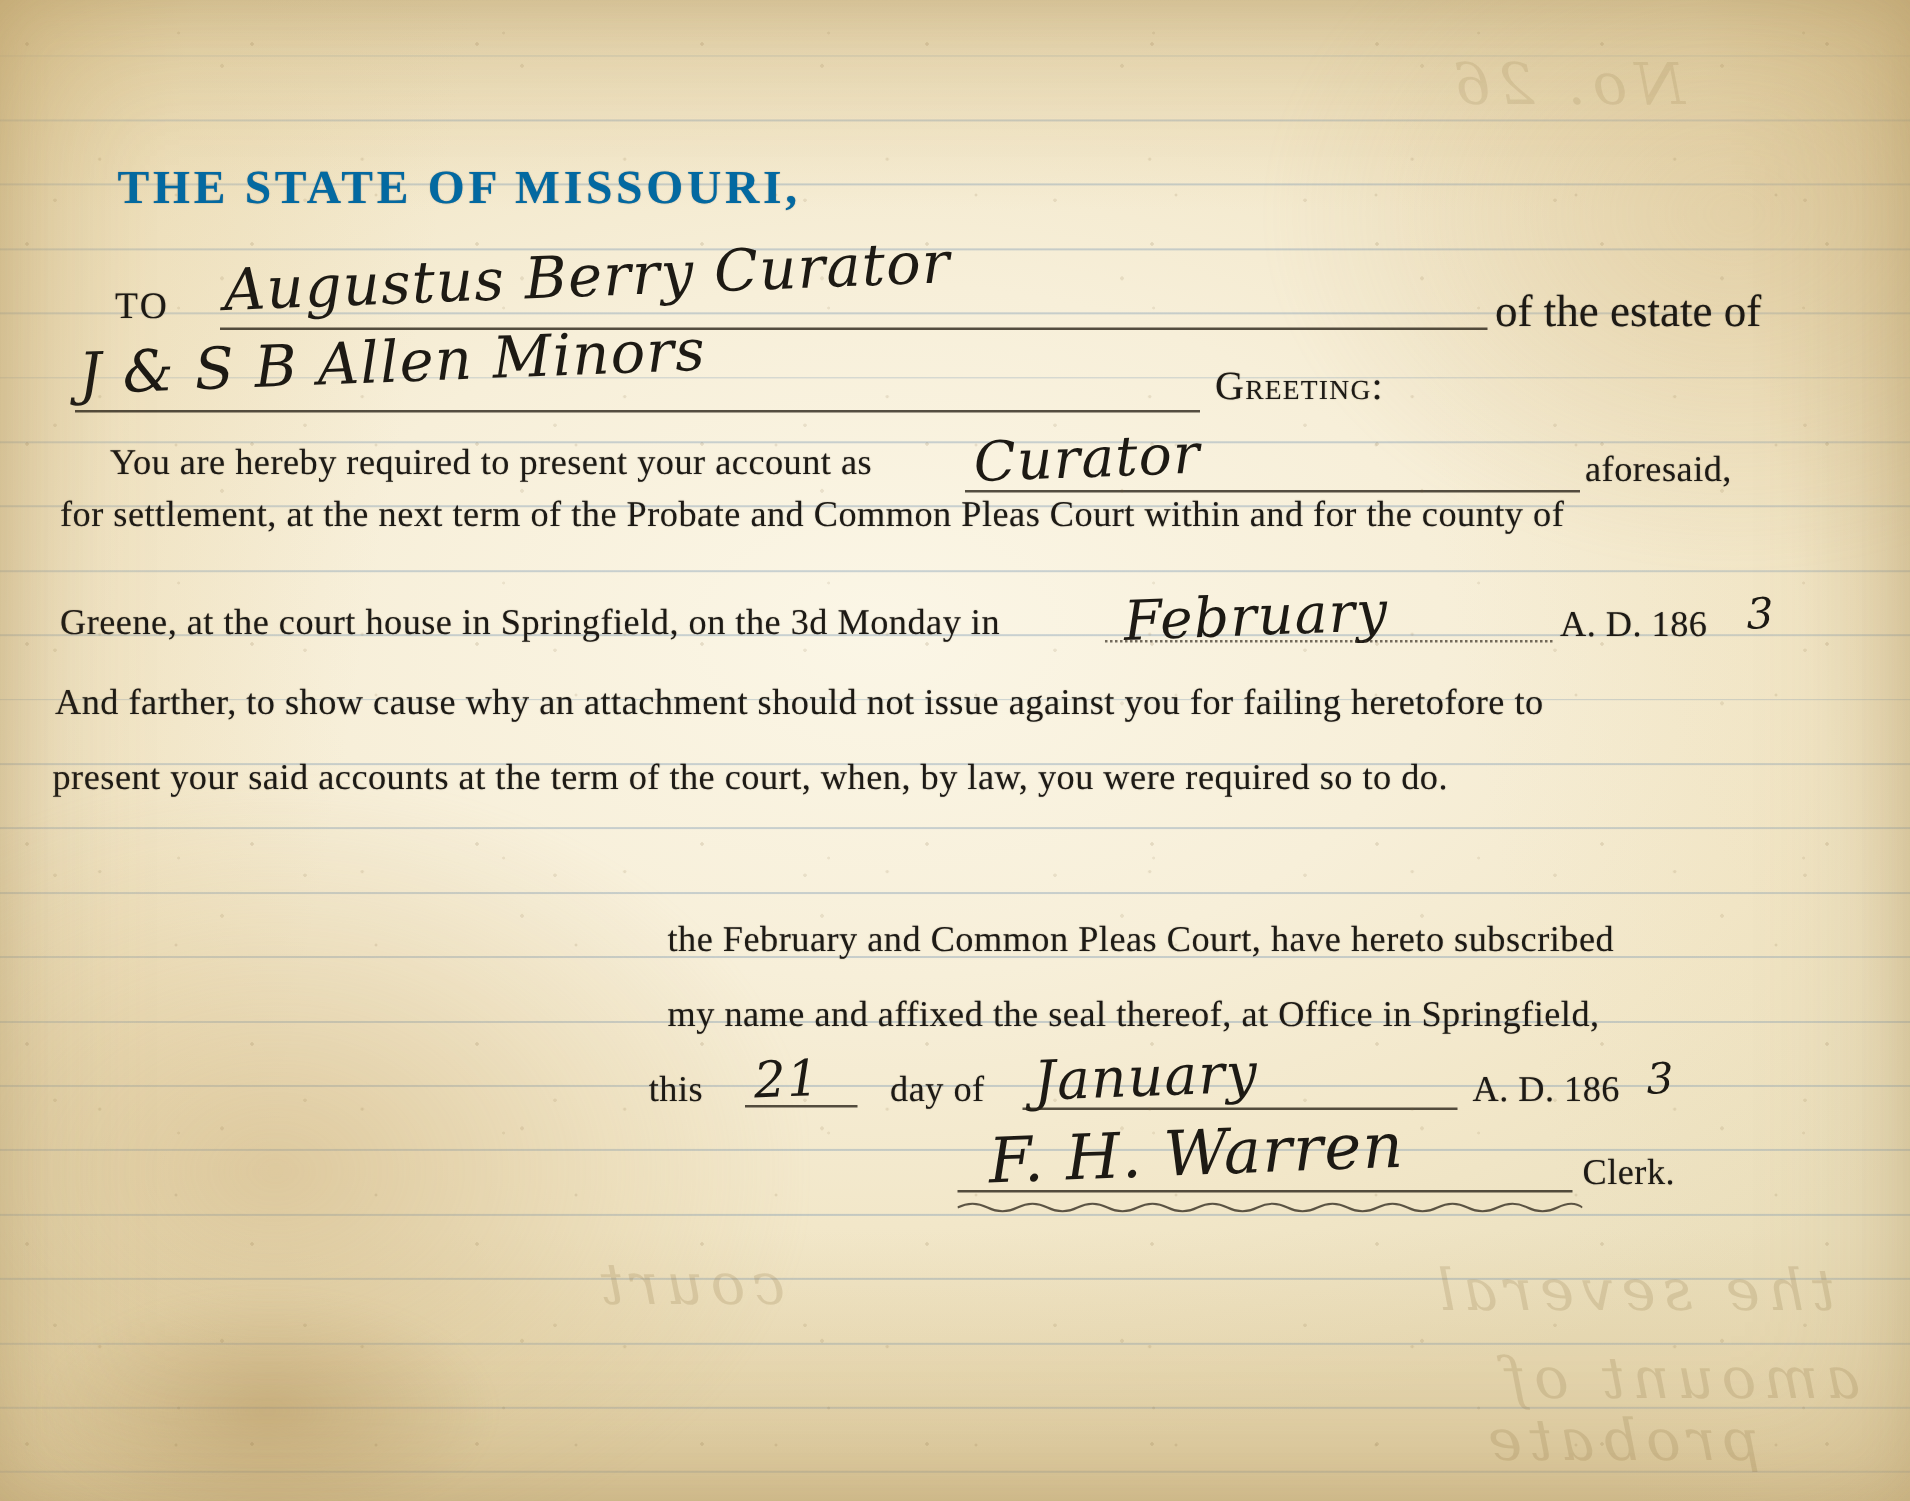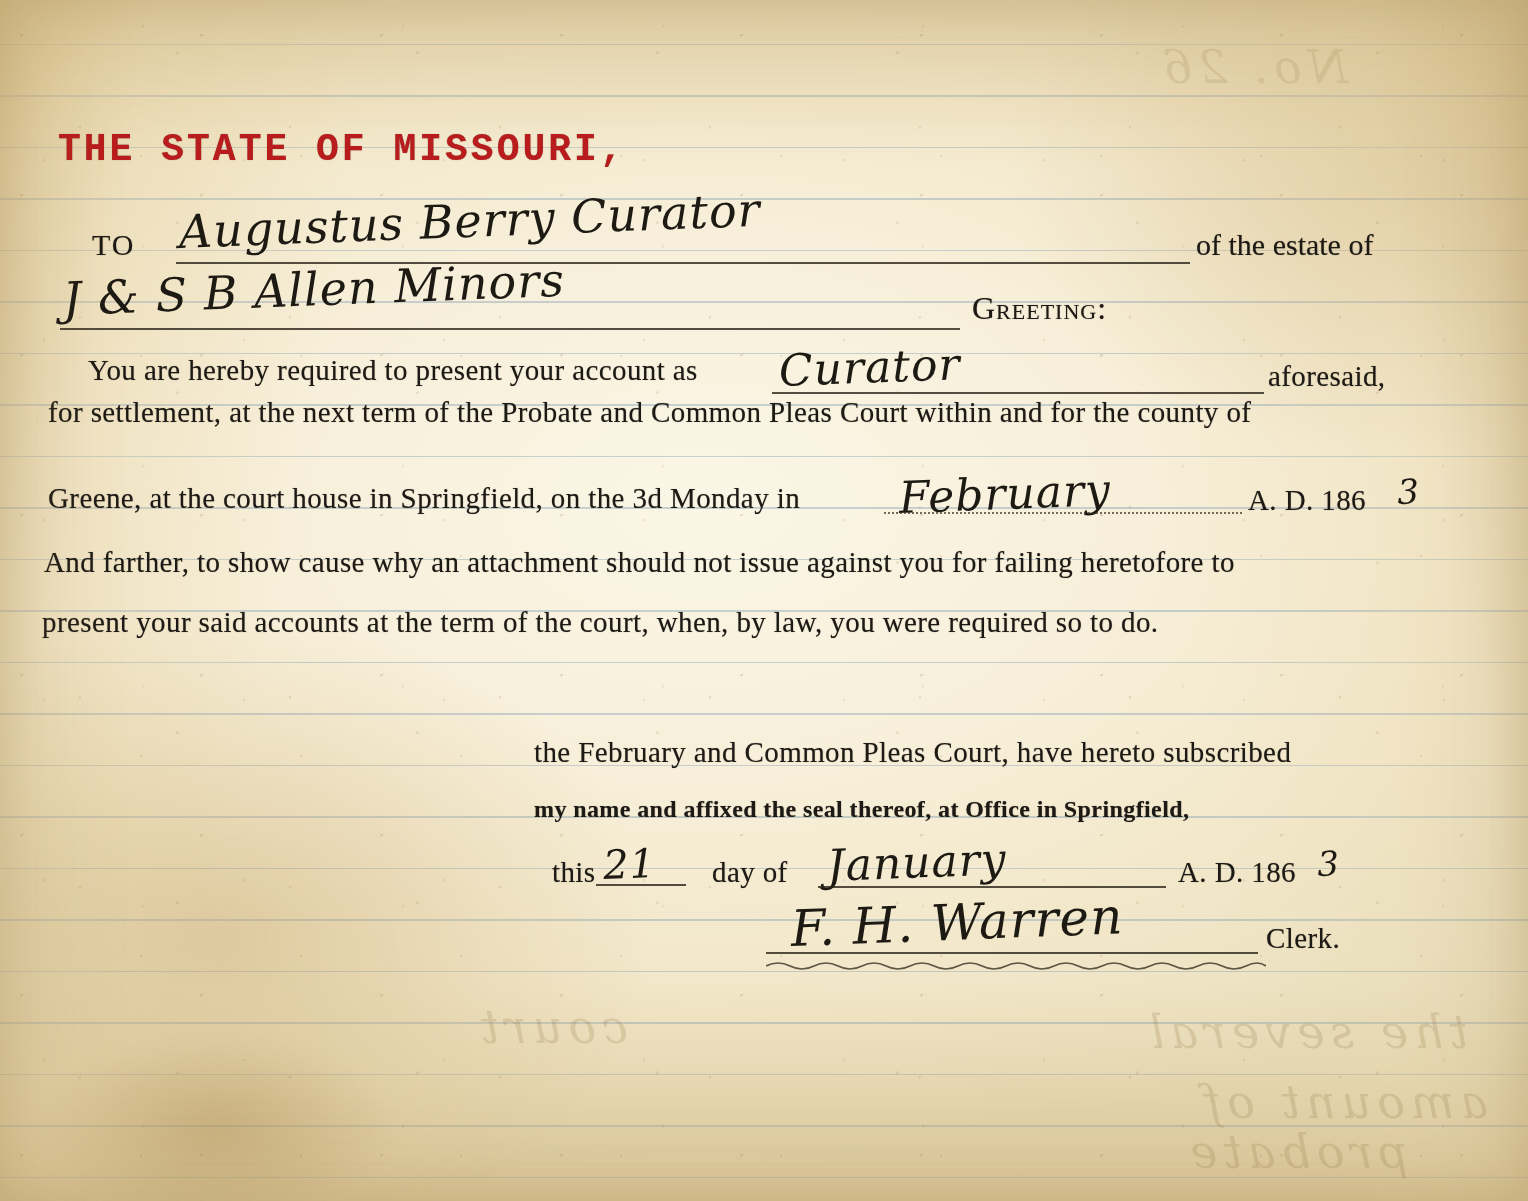--- a/index.html
+++ b/index.html
@@ -100,25 +100,26 @@
   .line {
     position: absolute;
     white-space: nowrap;
   }
   .printed {
     font-family: "Liberation Serif", serif;
     color: #1d1a15;
     text-shadow: 0 0 1px rgba(40,34,24,0.45);
   }
   .title {
-    font-family: Liberation Mono, monospace;
+    font-family: Liberation Serif, serif;
     font-weight: 700;
     font-size: 38px;
     letter-spacing: 3px;
-    color: #b91c1c;
+    color: #0369a1;
+    margin-left: 36px;
   }
   .body-text {
     font-size: 29px;
     letter-spacing: .4px;
   }
   .small-caps {
     font-variant: small-caps;
     letter-spacing: 1px;
   }
   .hand {
@@ -144,37 +145,37 @@
   .squiggle {
     position: absolute;
     height: 14px;
     opacity: .75;
   }
 
   
   #title-line      { left: 58px;  top: 128px; }
   #to-label        { left: 92px;  top: 228px; font-size: 30px; letter-spacing: 2px; }
   #addressee       { left: 180px; top: 205px; font-size: 46px; }
-  #of-estate       { left: 1196px;top: 228px; font-size: 30px; }
+  #of-estate       { left: 1196px;top: 228px; font-size: 36px; }
   #estate-name     { left: 64px;  top: 272px; font-size: 46px; }
   #greeting        { left: 972px; top: 290px; font-size: 32px; }
   #req-line        { left: 88px;  top: 354px; font-size: 29px; }
   #req-hand        { left: 780px; top: 345px; font-size: 44px; }
   #aforesaid       { left: 1268px;top: 360px; font-size: 29px; }
   #line-settle     { left: 48px;  top: 396px; font-size: 29px; }
   #line-greene     { left: 48px;  top: 482px; font-size: 29px; }
   #month-hand      { left: 900px; top: 472px; font-size: 44px; }
   #ad186           { left: 1248px;top: 484px; font-size: 29px; }
   #ad186-digit     { left: 1398px;top: 472px; font-size: 34px; }
   #line-farther    { left: 44px;  top: 546px; font-size: 29px; }
   #line-present    { left: 42px;  top: 606px; font-size: 29px; }
   #test1           { left: 534px; top: 672px; font-size: 29px; }
   #test2           { left: 534px; top: 736px; font-size: 29px; }
-  #test3           { left: 534px; top: 796px; font-size: 24px; font-weight: bold; }
-  #test4           { left: 552px; top: 856px; font-size: 29px; text-align: right; }
+  #test3           { left: 534px; top: 796px; font-size: 29px; }
+  #test4           { left: 519px; top: 856px; font-size: 29px; text-align: right; }
   #day-hand        { left: 604px; top: 842px; font-size: 40px; }
   #month2-hand     { left: 828px; top: 840px; font-size: 44px; }
   #ad186b          { left: 1178px;top: 856px; font-size: 29px; }
   #ad186b-digit    { left: 1318px;top: 844px; font-size: 34px; }
   #signature       { left: 792px; top: 900px; font-size: 50px; }
   #clerk-label     { left: 1266px;top: 922px; font-size: 29px; }
 
   
   #ul-addressee { left: 176px; top: 262px; width: 1014px; }
   #ul-estate    { left: 60px;  top: 328px; width: 900px; }

